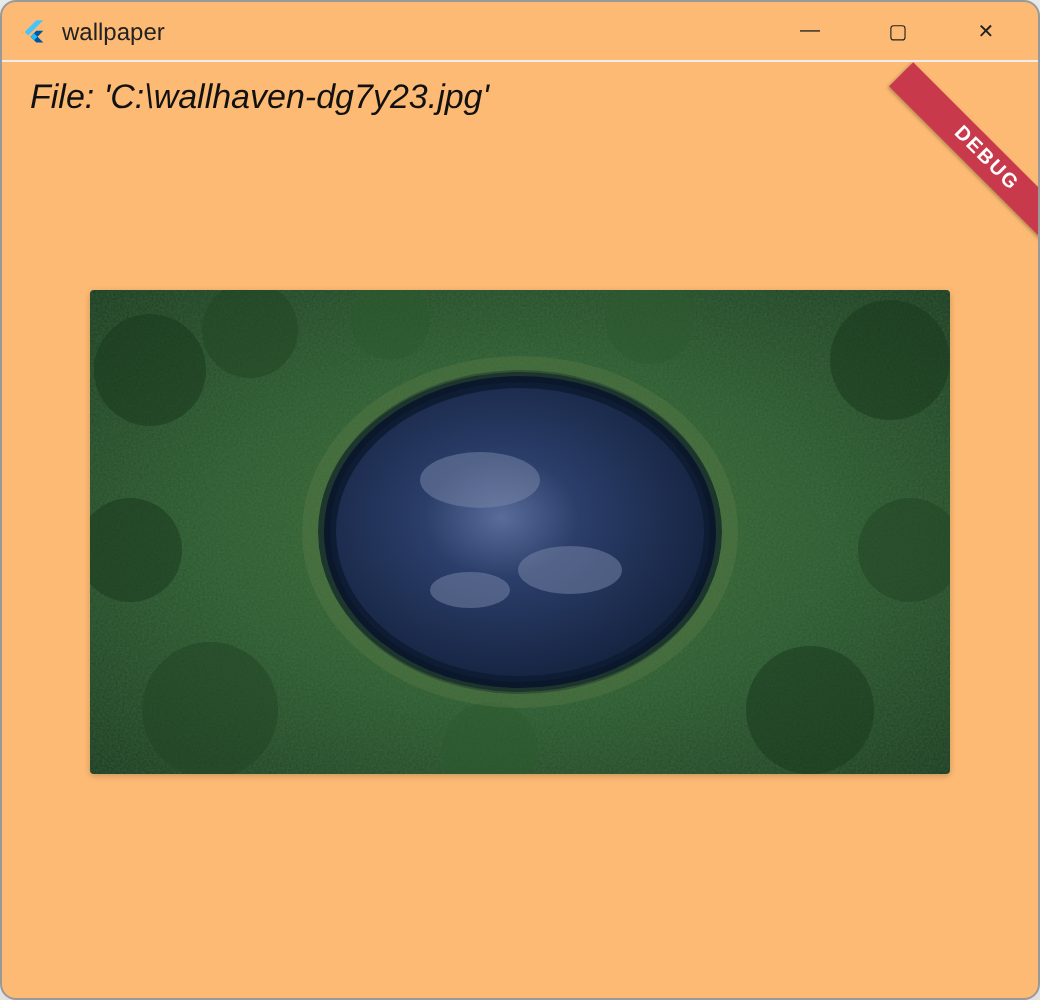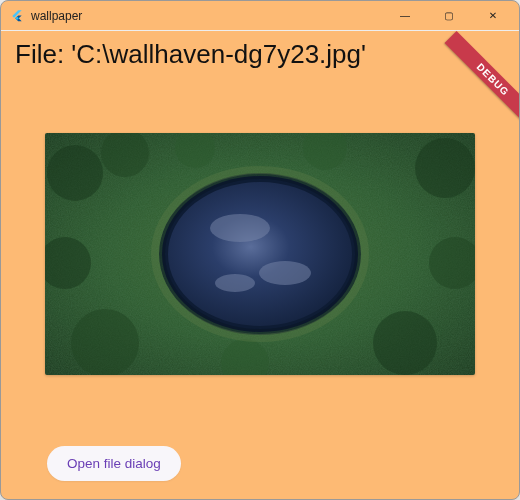--- a/index.html
+++ b/index.html
@@ -53,24 +53,25 @@
   }
 
   .content {
     flex: 1;
     padding: 8px 14px 18px 14px;
     display: flex;
     flex-direction: column;
     position: relative;
   }
   .file-label {
-    font-size: 26px;
+    font-size: 17px;
     font-weight: 400;
     color: #111;
     margin: 0 0 6px 0;
+    font-style: italic;
   }
   .preview-wrap {
     flex: 1;
     display: flex;
     align-items: center;
     justify-content: center;
   }
   .preview {
     width: 430px;
     height: 242px;
@@ -195,17 +196,16 @@
           </g>
 
           <ellipse cx="215" cy="121" rx="98" ry="78" fill="none" stroke="#0a1626" stroke-width="6" opacity="0.6"></ellipse>
 
           <ellipse cx="215" cy="121" rx="105" ry="84" fill="none" stroke="#5a7a45" stroke-width="8" opacity="0.4"></ellipse>
         </svg>
       </div>
     </div>
 
     <div class="actions">
-      <button class="pill-btn">Open file dialog</button>
     </div>
   </div>
 
 </div>
 
 </body></html>

